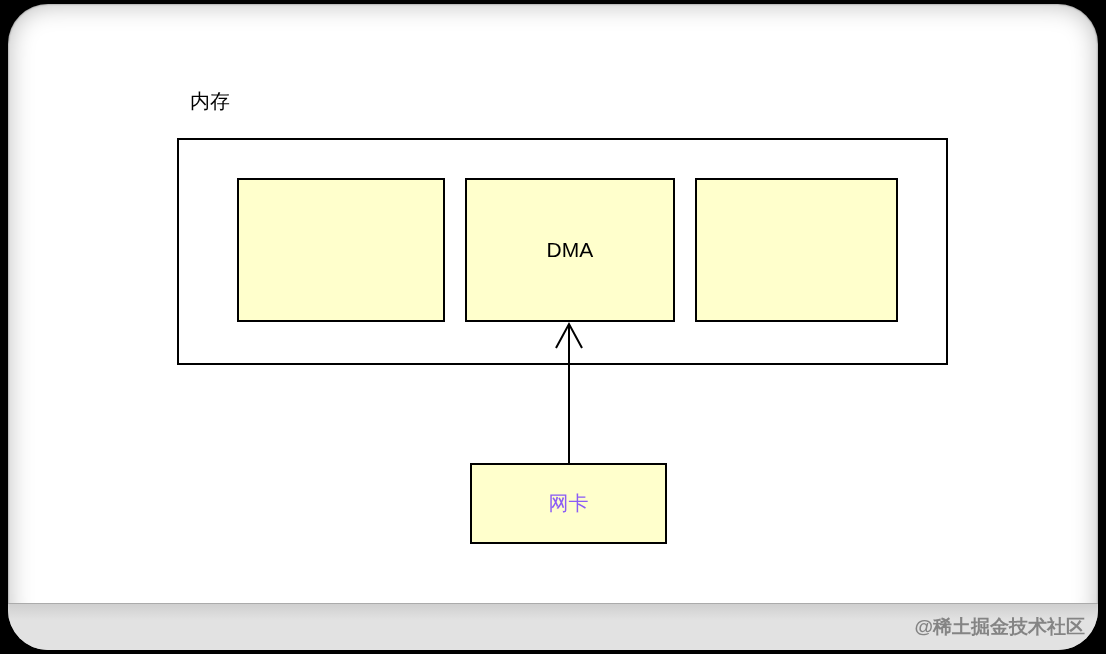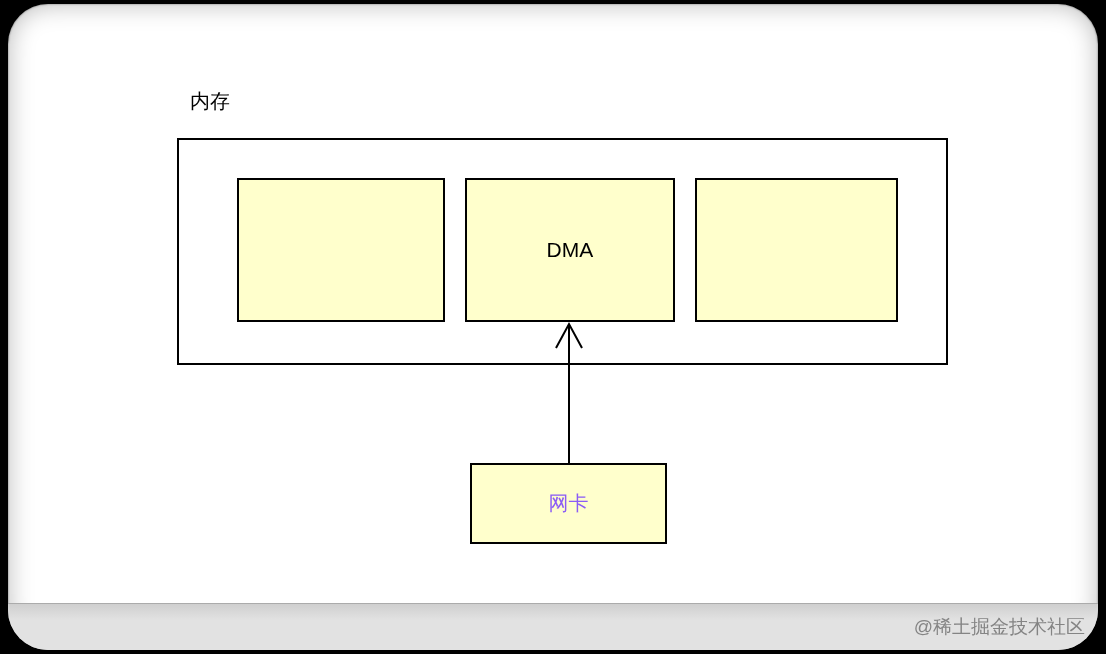--- a/index.html
+++ b/index.html
@@ -101,20 +101,21 @@
     bottom: 0;
     width: 100%;
     height: 47px;
     box-sizing: border-box;
     border-top: 1px solid #ababab;
     background: linear-gradient(to bottom, #cfcfcf, #e2e2e2 35%, #e2e2e2);
     display: flex;
     align-items: center;
     justify-content: flex-end;
     padding-right: 13px;
+    font-weight: bold;
   }
   .watermark {
     font-size: 19px;
     color: #848484;
     white-space: nowrap;
   }
 </style>
 </head>
 <body>
 

